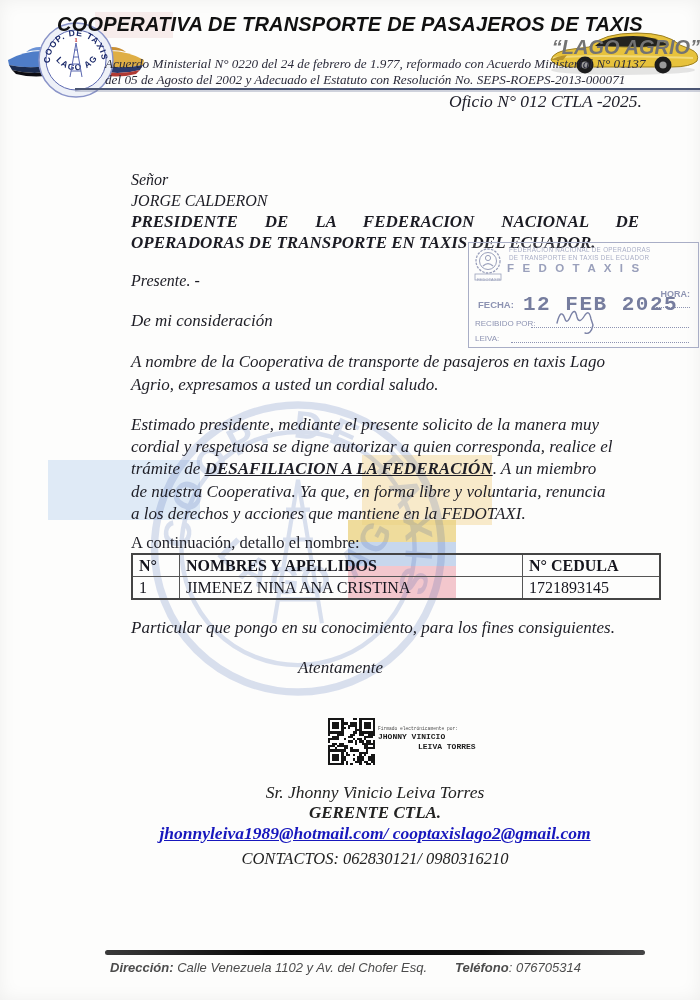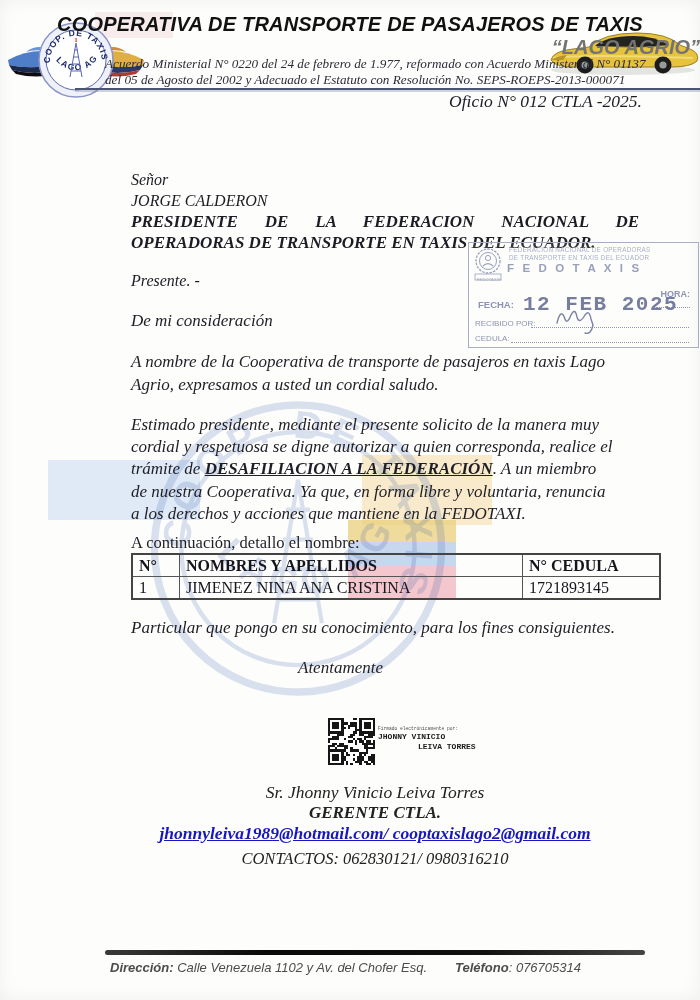--- a/index.html
+++ b/index.html
@@ -147,21 +147,21 @@
     <div class="abs san b nw" style="left:38px;top:19px;font-size:11.5px;letter-spacing:2.6px;color:#9aa0bb;">F E D O T A X I S</div>
     <div class="abs san b nw" style="right:8px;top:46px;font-size:9px;">HORA:</div>
     <div class="abs dots" style="right:8px;top:58px;width:34px;height:6px;"></div>
     <div class="abs san b nw" style="left:9px;top:56px;font-size:9.5px;">FECHA:</div>
     <div class="abs mono b nw" style="left:54px;top:50px;font-size:21px;letter-spacing:1.5px;color:#767d9e;">12 FEB 2025</div>
     <div class="abs san nw" style="left:6px;top:76px;font-size:8px;">RECIBIDO POR:</div>
     <div class="abs dots" style="left:62px;top:76px;width:158px;height:8px;"></div>
     <svg class="abs" style="left:82px;top:58px;" width="60" height="36" viewBox="0 0 60 36">
       <path d="M6 22 Q10 6 14 18 Q16 24 20 14 Q24 6 26 16 Q28 24 34 14 Q38 8 40 18 L42 24 Q40 34 34 32" stroke="#7b82a6" stroke-width="1.4" fill="none" stroke-linecap="round"></path>
     </svg>
-    <div class="abs san nw" style="left:6px;top:91px;font-size:8px;">CEDULA:</div>
+    <div class="abs san nw" style="left:6px;top:91px;font-size:8px;">LEIVA:</div>
     <div class="abs dots" style="left:42px;top:91px;width:178px;height:8px;"></div>
   </div>
 
   <div class="abs bodyline it" style="left:131px;top:311px;">De mi consideración</div>
   <div class="abs bodyline it nw" style="left:131px;top:352px;">A nombre de la Cooperativa de transporte de pasajeros en taxis Lago</div>
   <div class="abs bodyline it nw" style="left:131px;top:375px;">Agrio, expresamos a usted un cordial saludo.</div>
 
   <div class="abs bodyline it nw" style="left:131px;top:415px;">Estimado presidente, mediante el presente solicito de la manera muy</div>
   <div class="abs bodyline it nw" style="left:131px;top:437px;">cordial y respetuosa se digne autorizar a quien corresponda, realice el</div>
   <div class="abs bodyline it nw" style="left:131px;top:459px;">

